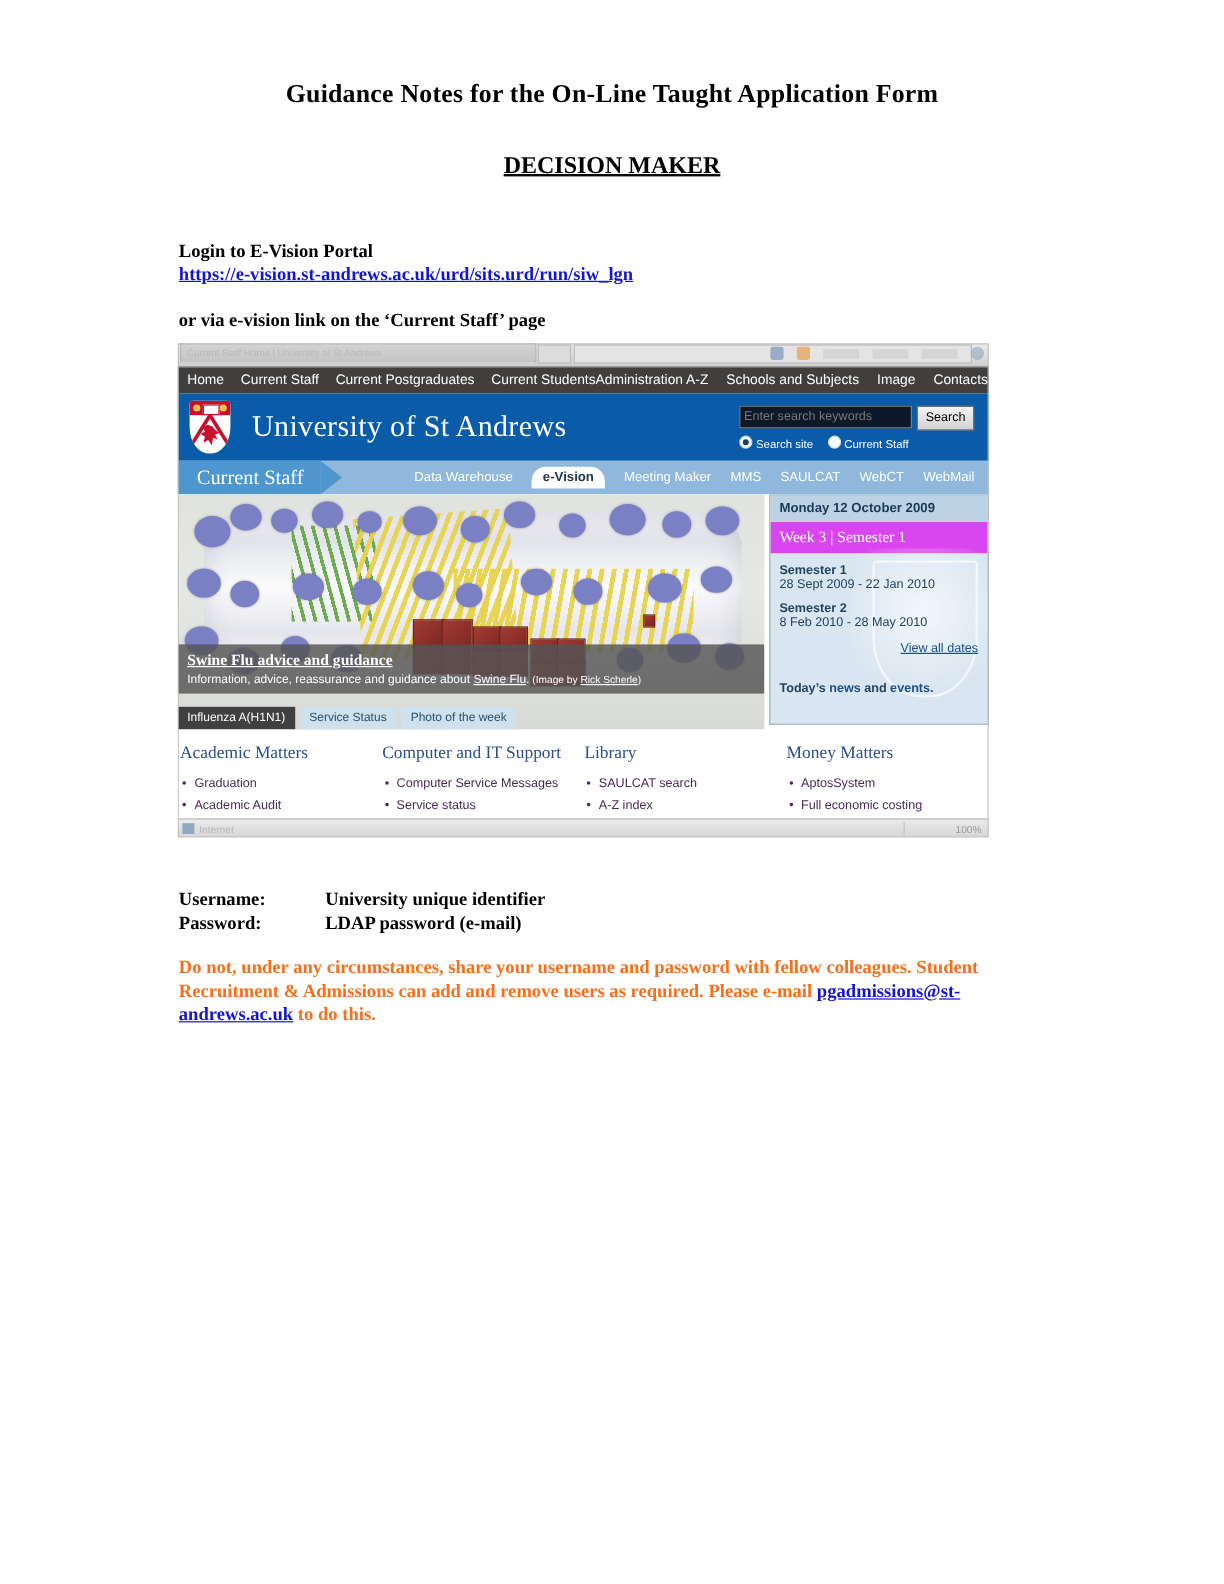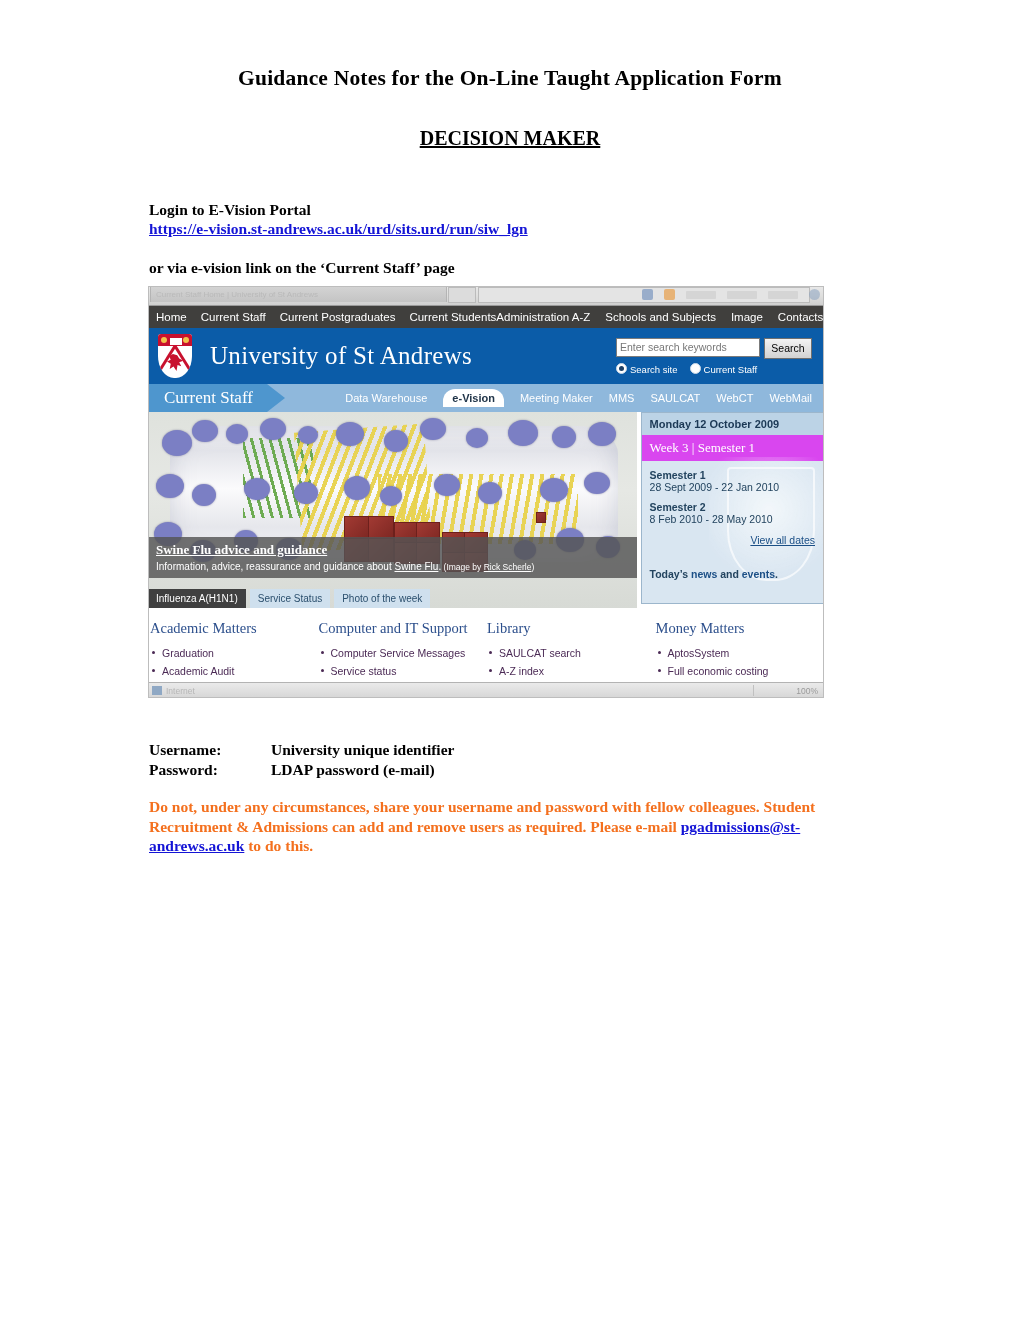--- a/index.html
+++ b/index.html
@@ -110,21 +110,21 @@
   .crest-lion { position: absolute; left: 9px; top: 20px; width: 17px; height: 17px; background: #c8102e;
                 clip-path: polygon(35% 0%,60% 8%,72% 26%,95% 40%,72% 48%,84% 72%,62% 64%,56% 100%,38% 74%,16% 88%,22% 58%,0% 44%,22% 34%,12% 12%); }
   .uni-name {
     margin-left: 18px; color: #ffffff;
     font-family: "Liberation Serif", serif;
     font-size: 25px; letter-spacing: .3px;
   }
   .search-area { position: absolute; right: 12px; top: 10px; width: 196px; }
   .search-row { display: flex; align-items: stretch; }
   .search-input {
-    flex: 1; height: 17px; background: #ffffff; border: 1px solid #7b7b7b;
+    flex: 1; height: 17px; background: #0f172a; border: 1px solid #7b7b7b;
     font-family: "Liberation Sans", sans-serif; font-size: 10.5px; color: #777777;
     padding: 0 3px; line-height: 17px; box-sizing: content-box; overflow: hidden; white-space: nowrap;
   }
   .search-btn {
     margin-left: 4px; width: 46px; height: 19px;
     background: linear-gradient(to bottom,#f3f3f3,#d2d2d2);
     border: 1px solid #6f6f6f; font-size: 10.5px; color: #000;
     text-align: center; line-height: 19px;
   }
   .radio-row { margin-top: 4px; display: flex; gap: 12px; font-size: 9.5px; color: #ffffff; align-items: center; }

